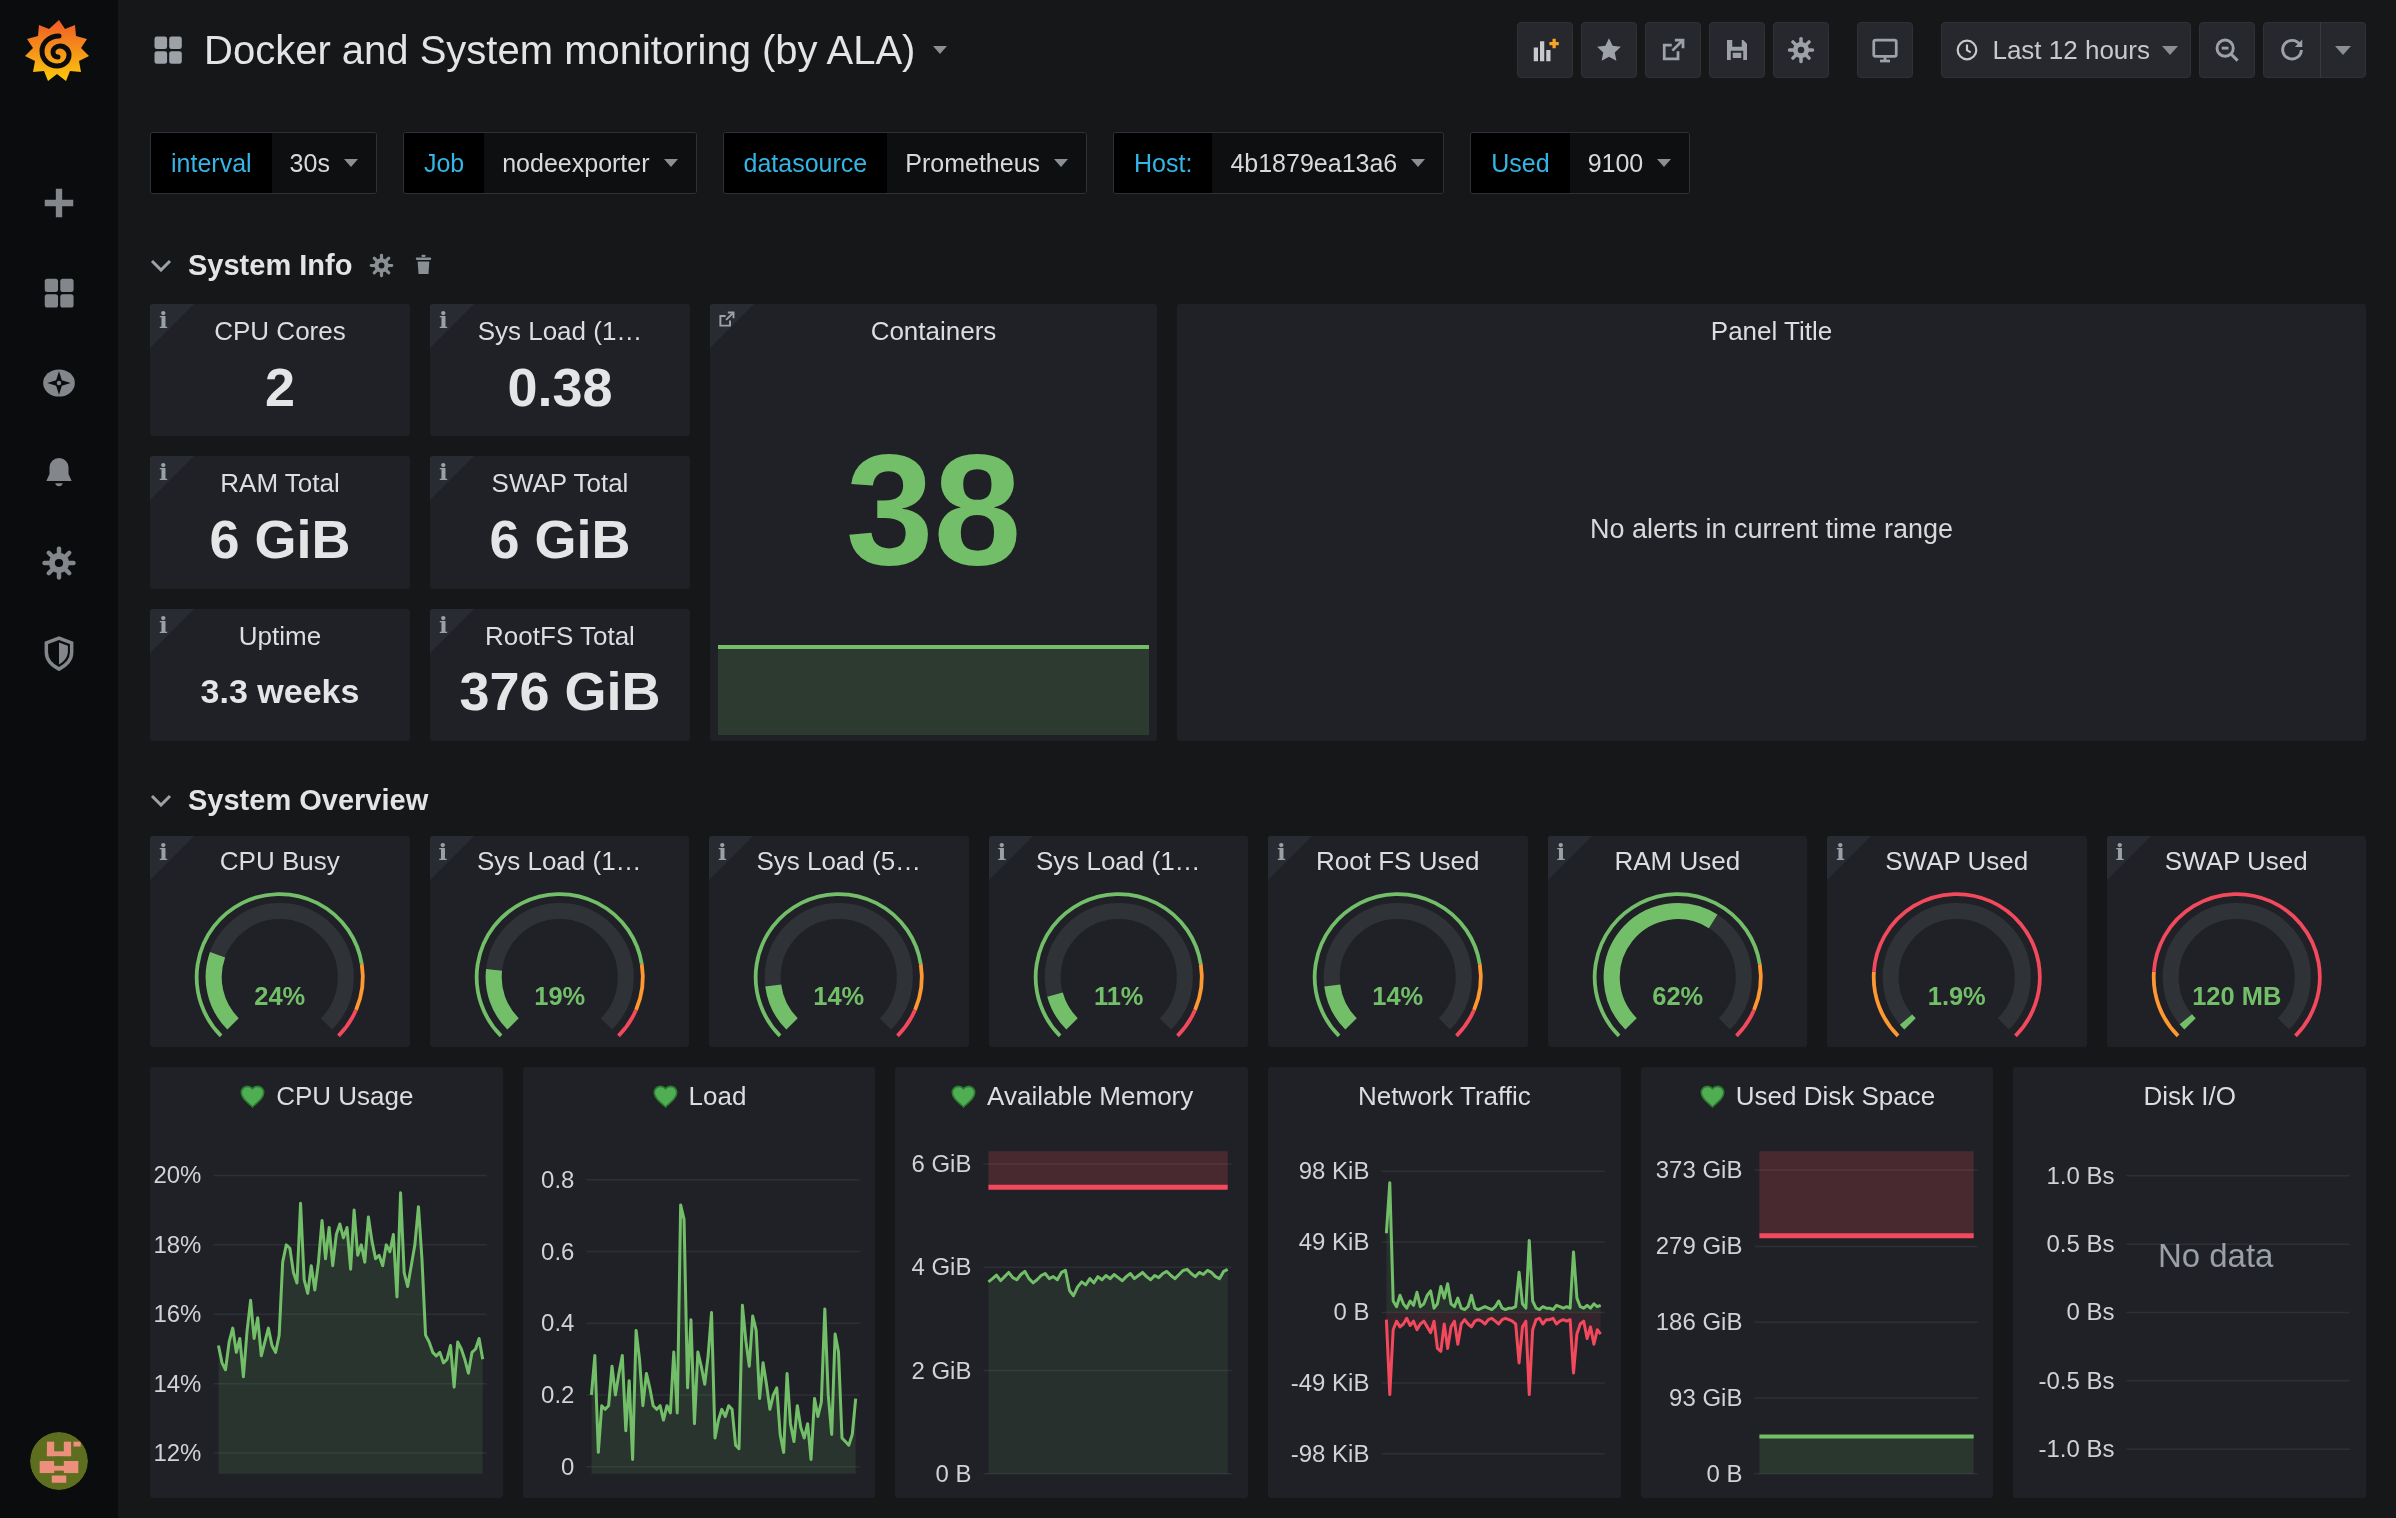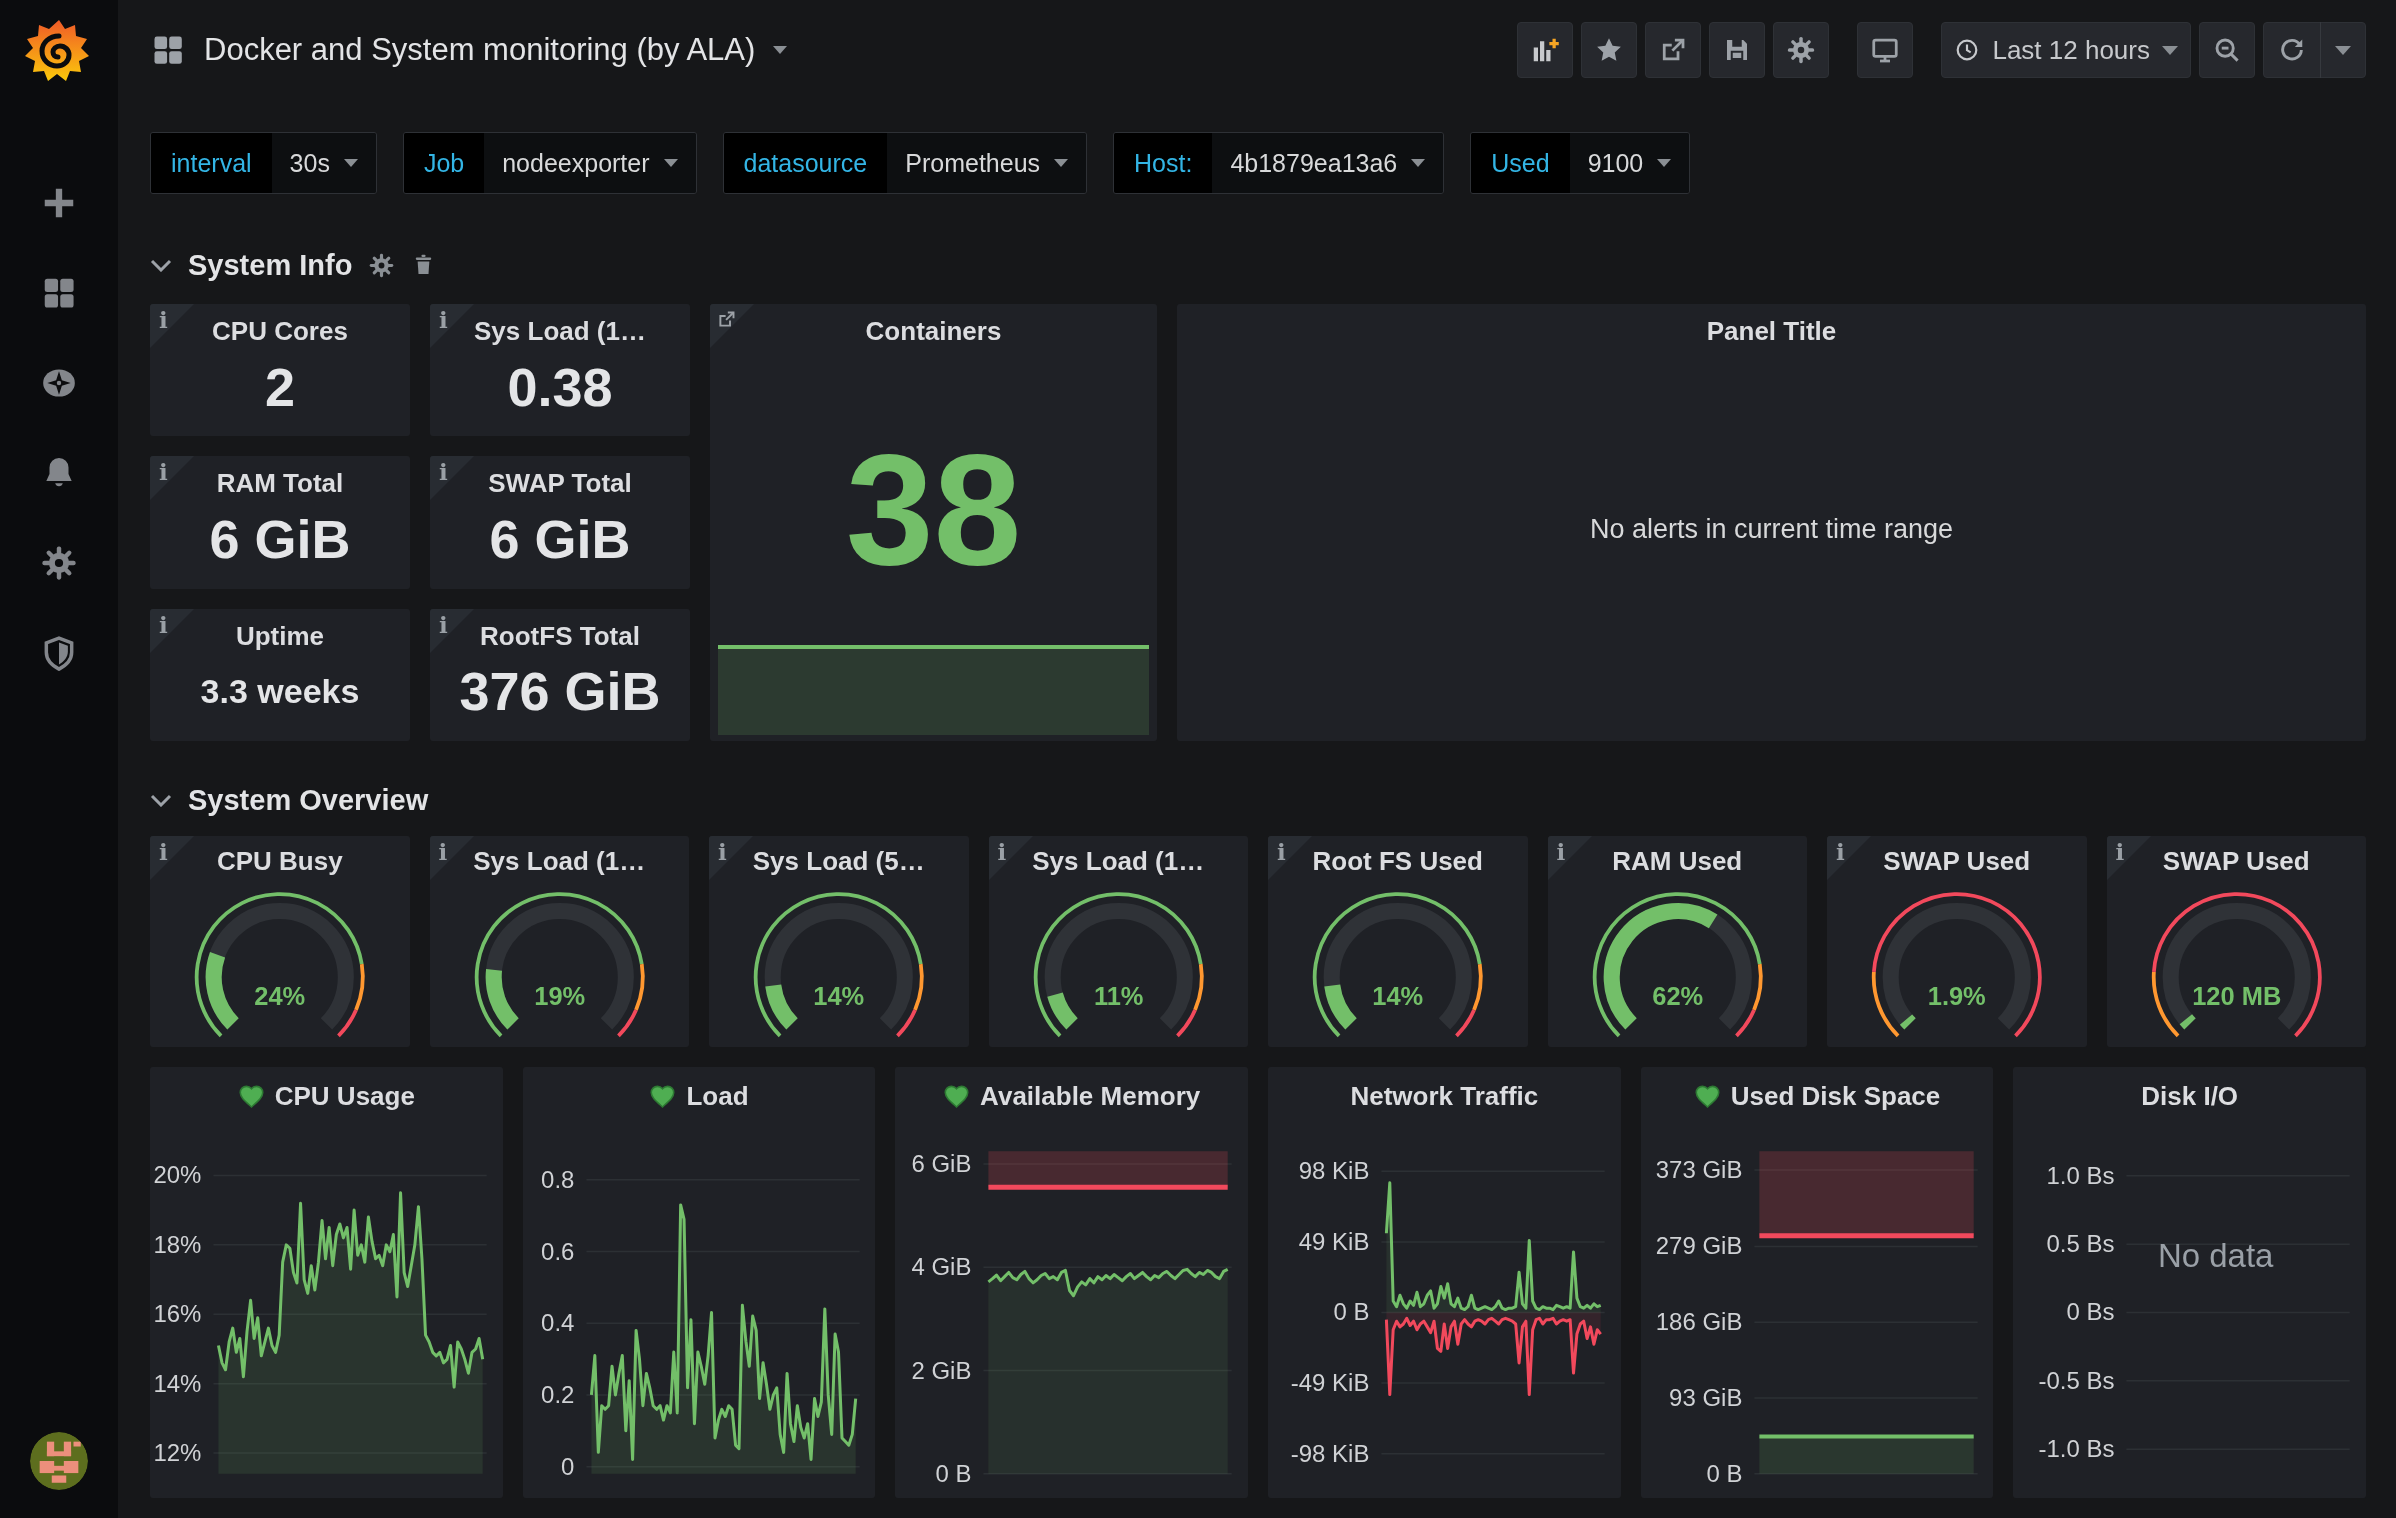--- a/index.html
+++ b/index.html
@@ -21,21 +21,21 @@
   .side-icons { margin-top:92px; display:flex; flex-direction:column; gap:52px; align-items:center; }
   .side-icon { width:38px; height:38px; cursor:pointer; opacity:.92; }
   .sidebar-spacer { flex:1; }
   .avatar { width:58px; height:58px; border-radius:50%; overflow:hidden; margin-bottom:28px; cursor:pointer; }
 
   
   main { flex:1; padding:0 30px 0 32px; position:relative; }
 
   .navbar { height:100px; display:flex; align-items:center; justify-content:space-between; }
   .nav-left { display:flex; align-items:center; gap:18px; }
-  .nav-title { font-size:31px; font-weight:500; color:#e3e4e6; cursor:pointer; }
+  .nav-title { font-size:40px; font-weight:500; color:#e3e4e6; cursor:pointer; }
   .caret { width:0; height:0; border-left:8px solid transparent; border-right:8px solid transparent;
            border-top:9px solid #8a8f94; display:inline-block; }
   .nav-right { display:flex; align-items:center; }
   .tbtn {
     height:56px; min-width:56px; background:#26282d; border:1px solid #2e3136; border-radius:4px;
     display:flex; align-items:center; justify-content:center; cursor:pointer; margin-left:8px;
     color:#9da2a8; padding:0 12px;
   }
   .tbtn svg { display:block; }
   .gap-l { margin-left:28px; }
@@ -55,21 +55,21 @@
 
   
   .row-head { display:flex; align-items:center; gap:16px; height:50px; cursor:pointer; }
   .row-head.first { margin-top:44px; }
   .row-head.second { margin-top:34px; }
   .row-title { font-size:29px; font-weight:700; color:#e3e4e6; }
   .row-icon { width:27px; height:27px; cursor:pointer; }
 
   
   .panel { background:#1f2126; border-radius:3px; position:relative; }
-  .p-title { text-align:center; font-size:26px; font-weight:700; color:#dcdde0; cursor:pointer; }
+  .p-title { text-align:center; font-size:26px; font-weight:400; color:#dcdde0; cursor:pointer; }
   .corner { position:absolute; top:0; left:0; width:0; height:0;
             border-top:44px solid #282c32; border-right:44px solid transparent;
             border-top-left-radius:3px; }
   .corner-i { position:absolute; top:2px; left:9px; color:#9aa0a6;
               font-family:"DejaVu Serif", serif; font-weight:700; font-size:23px; cursor:pointer; }
   .corner-link { position:absolute; top:5px; left:6px; cursor:pointer; }
 
   
   .sysinfo { margin-top:14px; display:flex; gap:20px; height:437px; }
   .stats-grid { width:540px; display:grid; grid-template-columns:1fr 1fr; grid-template-rows:1fr 1fr 1fr; gap:20px; }

